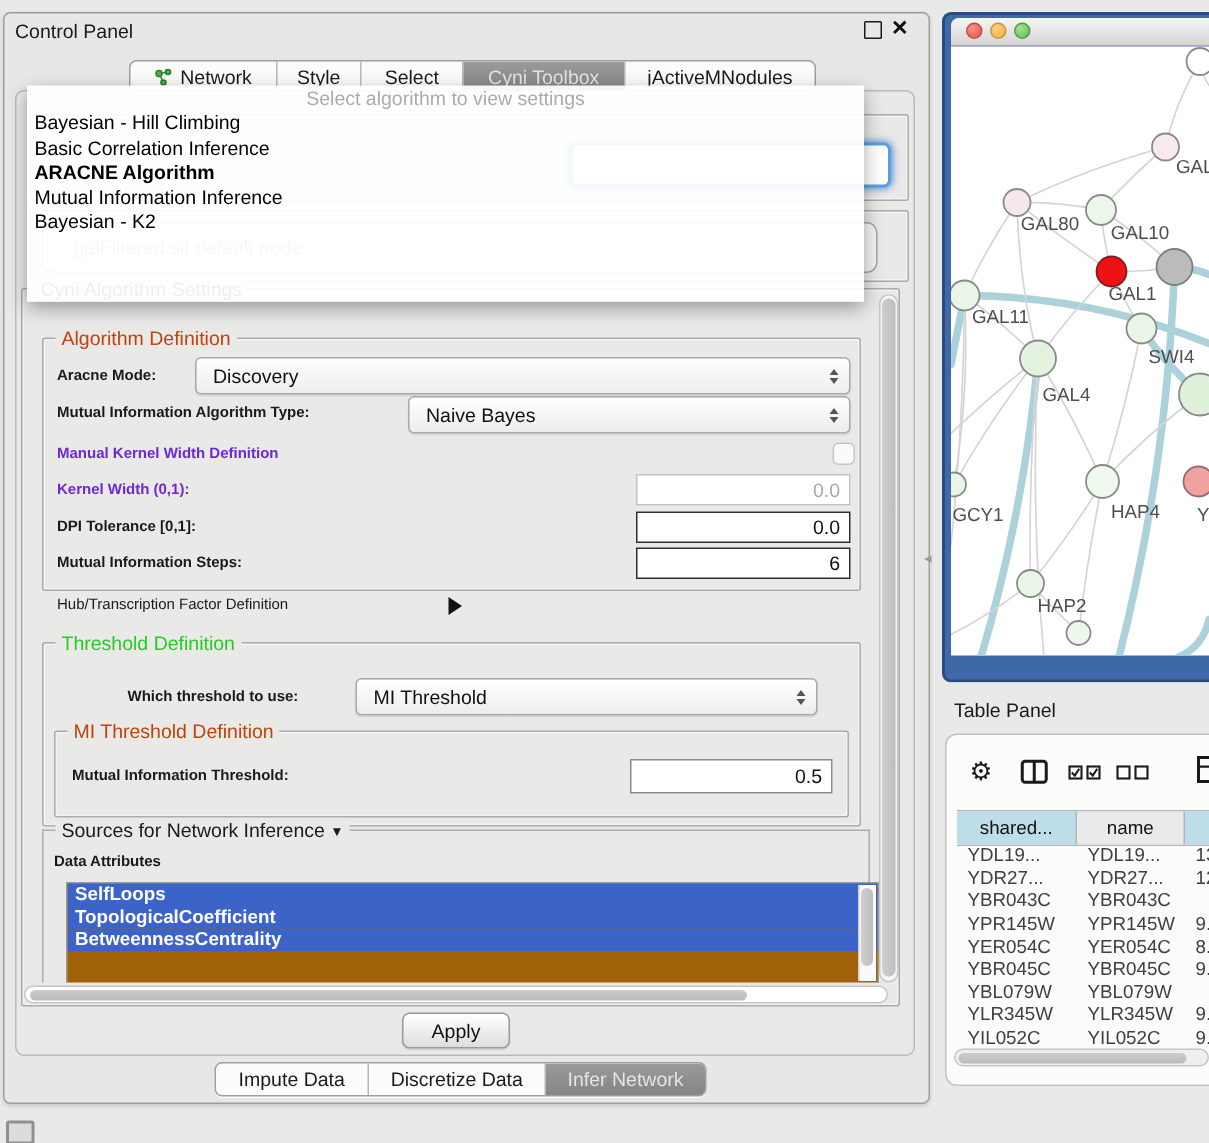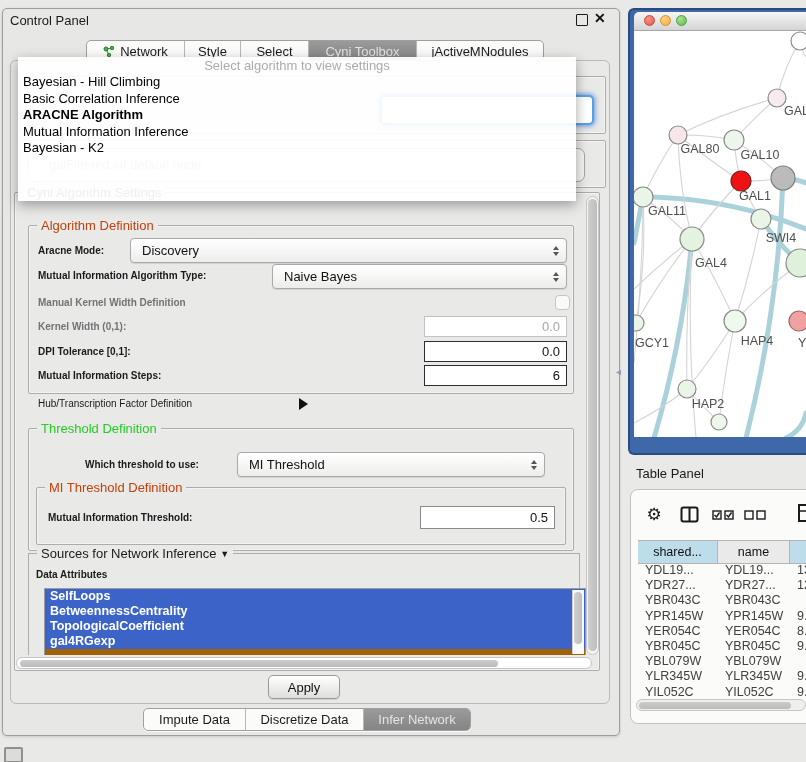--- a/index.html
+++ b/index.html
@@ -21,21 +21,21 @@
   .seg.selected{background:linear-gradient(#9A9A9A,#858585);color:#E4E4E2;}
   .seg .tabicon{margin-right:5px;display:inline-flex;}
   
   .pane{left:10px;top:60px;width:598px;height:642px;border:1px solid #BABAB8;border-radius:6px;background:#E9E9E8;}
   
   .grp{border:1px solid #ACACAC;border-radius:2px;box-shadow:inset 0 0 0 1px rgba(255,255,255,.45);}
   .grp-title{position:absolute;top:-8px;background:#E9E9E8;padding:0 4px;font-size:13px;white-space:nowrap;}
   .t-blue{color:#c2410c;} .t-green{color:#23CD23;} .t-black{color:#1A1A1A;}
   .lbl{font-size:10px;color:#1A1A1A;white-space:nowrap;}
   .lbl.b{font-weight:700;}
-  .lbl.dis{color:#737373;}
+  .lbl.dis{color:#6d28d9;}
   
   .combo{background:linear-gradient(#FFFFFF,#EDEDEB);border:1px solid #A9A9A9;border-radius:4px;
          display:flex;align-items:center;padding-left:11px;font-size:13px;color:#111;
          box-shadow:0 1px 1px rgba(0,0,0,.1);box-sizing:border-box;}
   .stepper{margin-left:auto;margin-right:7px;display:flex;flex-direction:column;gap:2px;align-items:center;}
   .tri-up{width:0;height:0;border-left:3.5px solid transparent;border-right:3.5px solid transparent;border-bottom:4px solid #555;}
   .tri-dn{width:0;height:0;border-left:3.5px solid transparent;border-right:3.5px solid transparent;border-top:4px solid #555;}
   
   .field{background:#FFF;border:1px solid #C2C2C2;font-size:13px;color:#111;display:flex;align-items:center;
          justify-content:flex-end;padding:0 6px;box-sizing:border-box;}
@@ -201,23 +201,22 @@
   <span>0.5</span>
 </div>
 
 <div class="abs" style="left:28px;top:553px;width:550px;height:101px;border:1px solid #ACACAC;border-bottom:none;">
   <span class="grp-title t-black" style="left:8px;"><span>Sources for Network Inference</span> <span style="font-size:9px;position:relative;top:-1px;">▼</span></span>
 </div>
 <span class="abs lbl b" style="left:36px;top:569px;">Data Attributes</span>
 <div class="abs attr-list" style="left:44px;top:588px;width:540px;height:66px;">
   <div id="attr-items">
       <div class="attr-item">SelfLoops</div>
+      <div class="attr-item">TopologicalCoefficient</div>
       <div class="attr-item">BetweennessCentrality</div>
-      <div class="attr-item">TopologicalCoefficient</div>
-      <div class="attr-item">gal4RGexp</div>
     </div>
   <div class="abs" style="right:1px;top:1px;width:11px;height:64px;background:#FAFAFA;border-left:1px solid #D0D0D0;">
     <div class="sb-thumb" style="position:absolute;left:1px;top:2px;width:8px;height:52px;"></div>
   </div>
 </div>
 
 <div class="abs sb-track-v" style="left:586px;top:196px;width:13px;height:459px;">
   <div class="sb-thumb" style="position:absolute;left:1px;top:2px;width:9px;height:452px;"></div>
 </div>
 <div class="abs sb-track-h" style="left:16px;top:657px;width:576px;height:12px;">

